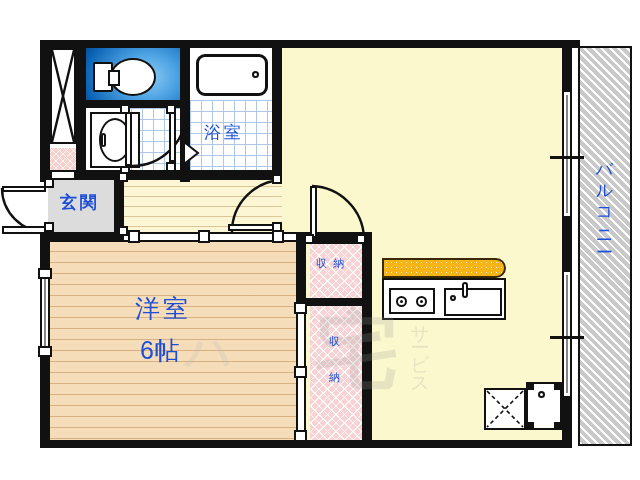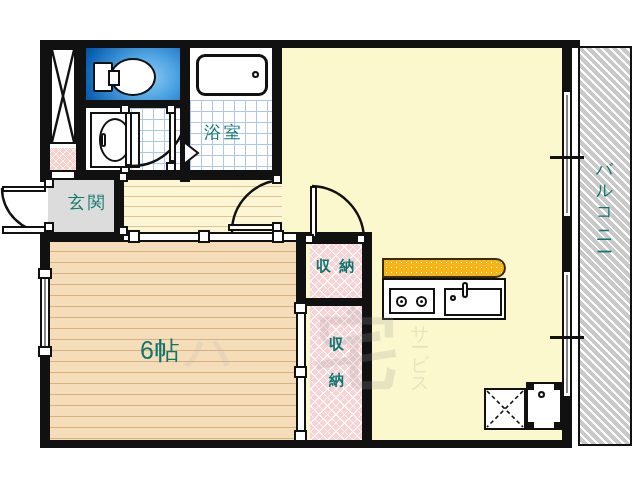--- a/index.html
+++ b/index.html
@@ -63,32 +63,32 @@
     background-image: repeating-linear-gradient(45deg,
         #ffffff 0 2px, rgba(255,255,255,0) 2px 6px);
   }
 
   
   .wall { background: #111111; }
 
   
   .label {
     position: absolute;
-    color: #0f766e;
+    color: #1d4ed8;
     white-space: nowrap;
     font-weight: 400;
     line-height: 1;
     letter-spacing: .06em;
   }
   .lbl-ldk    { font-size: 30px; letter-spacing: .10em; }
   .lbl-ldknum { font-size: 30px; letter-spacing: .02em; }
   .lbl-room   { font-size: 25px; letter-spacing: .12em; }
   .lbl-roomnum{ font-size: 25px; letter-spacing: .02em; }
   .lbl-md     { font-size: 17px; letter-spacing: .16em; }
-  .lbl-sm     { font-size: 15px; letter-spacing: .14em; font-weight: bold; }
+  .lbl-sm     { font-size: 11px; letter-spacing: .14em; }
   .lbl-vert {
     writing-mode: vertical-rl;
     font-size: 17px;
     letter-spacing: .22em;
   }
 
   
   #watermark {
     position: absolute;
     left: 185px; top: 300px;
@@ -319,25 +319,26 @@
   <div class="abs knob" style="left:118px; top:172px; width:10px; height:10px;"></div>
   <div class="abs knob" style="left:118px; top:226px; width:10px; height:10px;"></div>
 
   <div id="watermark">
     <span class="wm-left">ハ</span>
     <span class="wm-big">宅</span>
     <span class="wm-side">サービス</span>
   </div>
 
 
+  <div class="label lbl-room" style="left:135px; top:296px;">洋室</div>
   <div class="label lbl-roomnum" style="left:140px; top:338px;">6帖</div>
 
   <div class="label lbl-md" style="left:204px; top:124px;">浴室</div>
 
-  <div class="label lbl-md" style="left:68px; top:194px;">玄関</div>
+  <div class="label lbl-md" style="left:60px; top:194px;font-weight:bold;">玄関</div>
 
   <div class="label lbl-sm" style="left:316px; top:258px;">収 納</div>
   <div class="label lbl-sm" style="left:329px; top:336px;">収</div>
   <div class="label lbl-sm" style="left:329px; top:372px;">納</div>
 
   <div class="label lbl-vert" style="left:596px; top:150px;">バルコニー</div>
 
 </div>
 
 </body></html>

